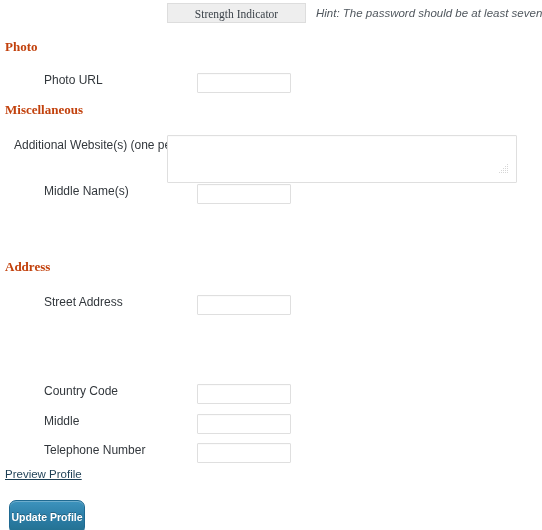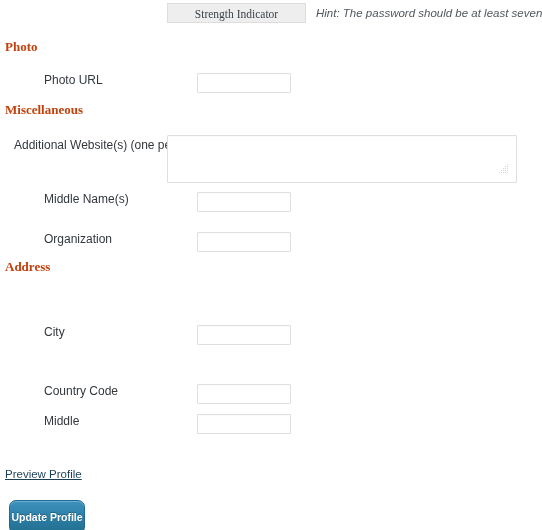--- a/index.html
+++ b/index.html
@@ -227,47 +227,47 @@
       <i style="left:4px;top:6px;"></i>
       <i style="left:6px;top:6px;"></i>
       <i style="left:8px;top:6px;"></i>
     <i style="left:0px;top:8px;"></i>
       <i style="left:2px;top:8px;"></i>
       <i style="left:4px;top:8px;"></i>
       <i style="left:6px;top:8px;"></i>
       <i style="left:8px;top:8px;"></i>
   </div>
 
-  <div class="row" style="top:192px;">
+  <div class="row" style="top:184px;">
     <span class="lbl">Middle Name(s)</span>
     <input class="txt" type="text" id="input-middle-names" value="" style="">
   </div>
 
-  <div class="row" style="top:232px;">
-    <span class="lbl">Organization</span>
-    <input class="txt" type="text" id="input-organization" value="" style="">
-  </div>
 
   <div class="heading" style="top:259px;">Address</div>
 
-
-  <div class="row" style="top:325px;">
-    <span class="lbl">City</span>
-    <input class="txt" type="text" id="input-city" value="" style="">
-  </div>
+  <div class="row" style="top:295px;">
+    <span class="lbl">Street Address</span>
+    <input class="txt" type="text" id="input-street-address" value="" style="">
+  </div>
+
 
 
   <div class="row" style="top:384px;">
     <span class="lbl">Country Code</span>
     <input class="txt" type="text" id="input-postal-code" value="" style="">
   </div>
 
   <div class="row" style="top:414px;">
     <span class="lbl">Middle</span>
     <input class="txt" type="text" id="input-country" value="" style="">
   </div>
 
+  <div class="row" style="top:443px;">
+    <span class="lbl">Telephone Number</span>
+    <input class="txt" type="text" id="input-telephone-number" value="" style="">
+  </div>
 
   <a id="preview-profile-link" href="#">Preview Profile</a>
 
   <button id="update-profile-button" type="button">Update Profile</button>
 
 </div>
 
 </body></html>

